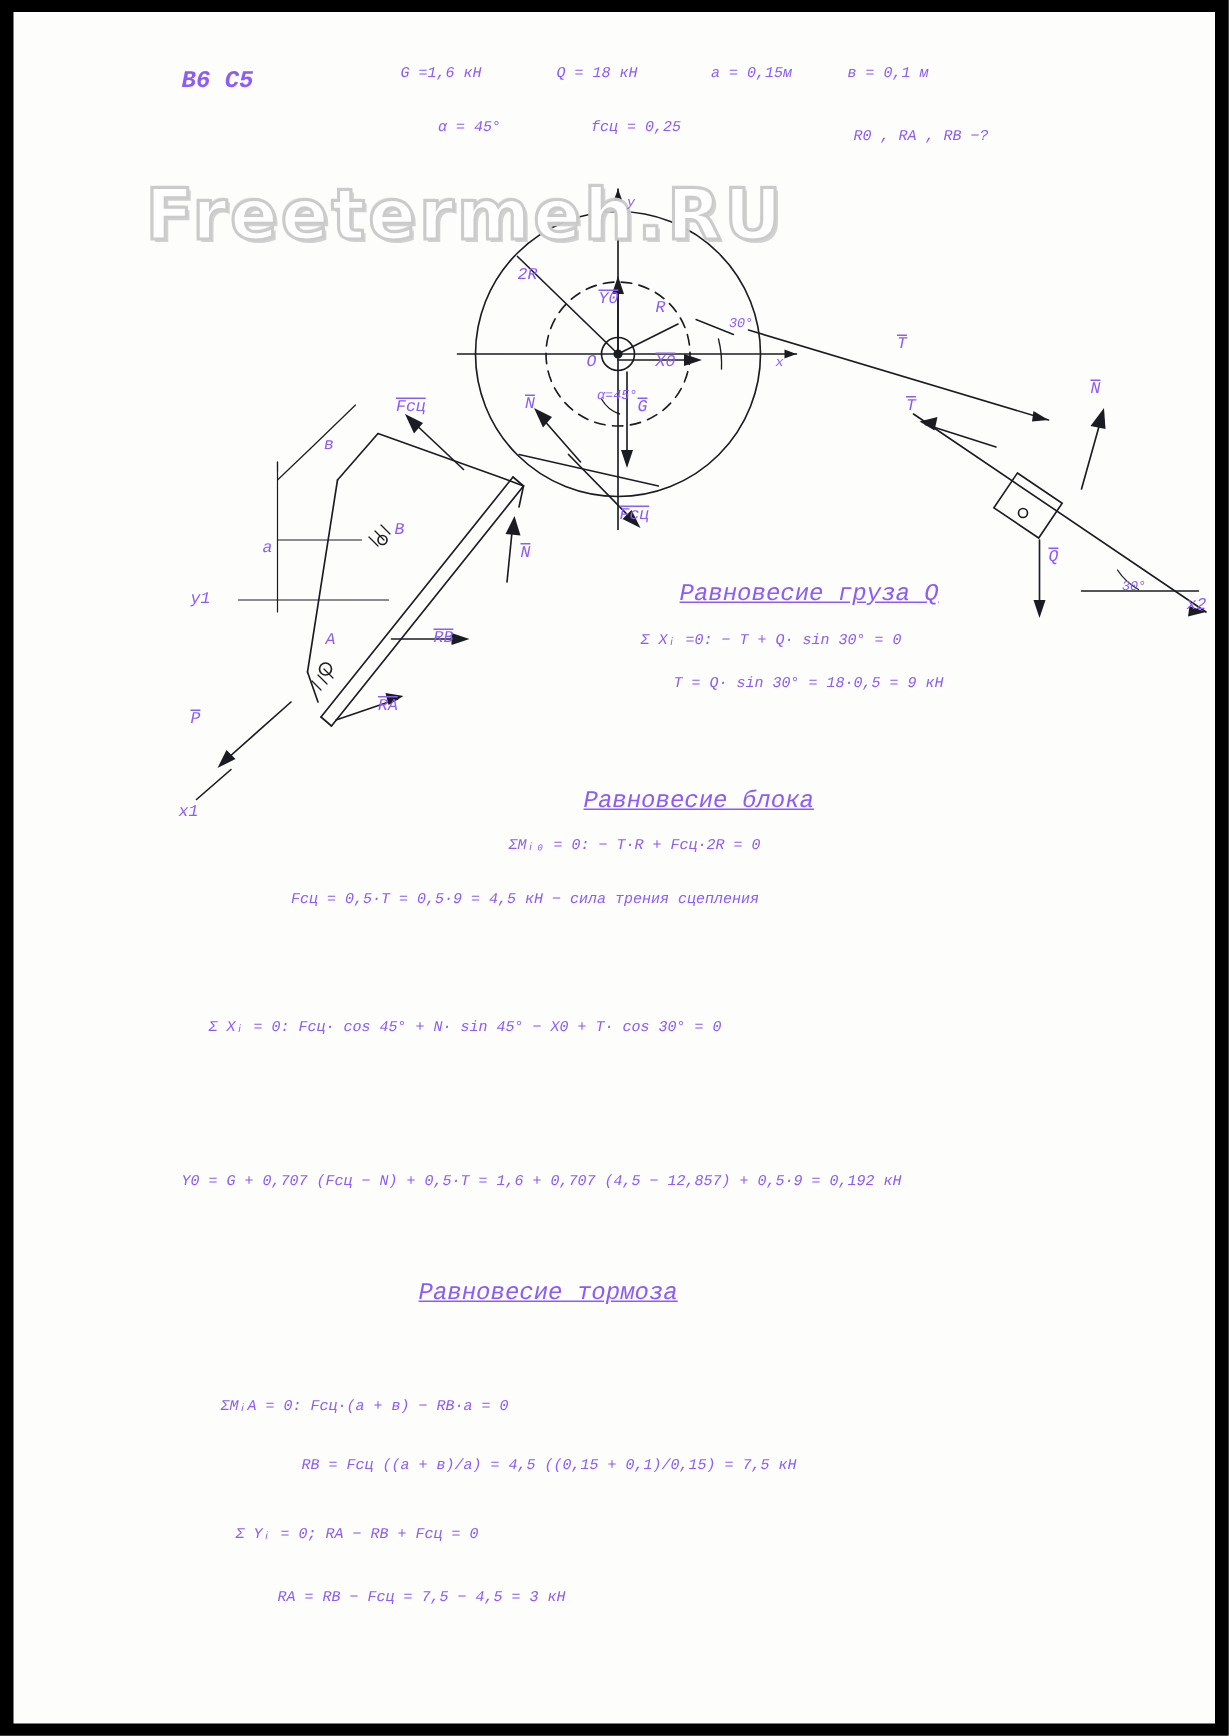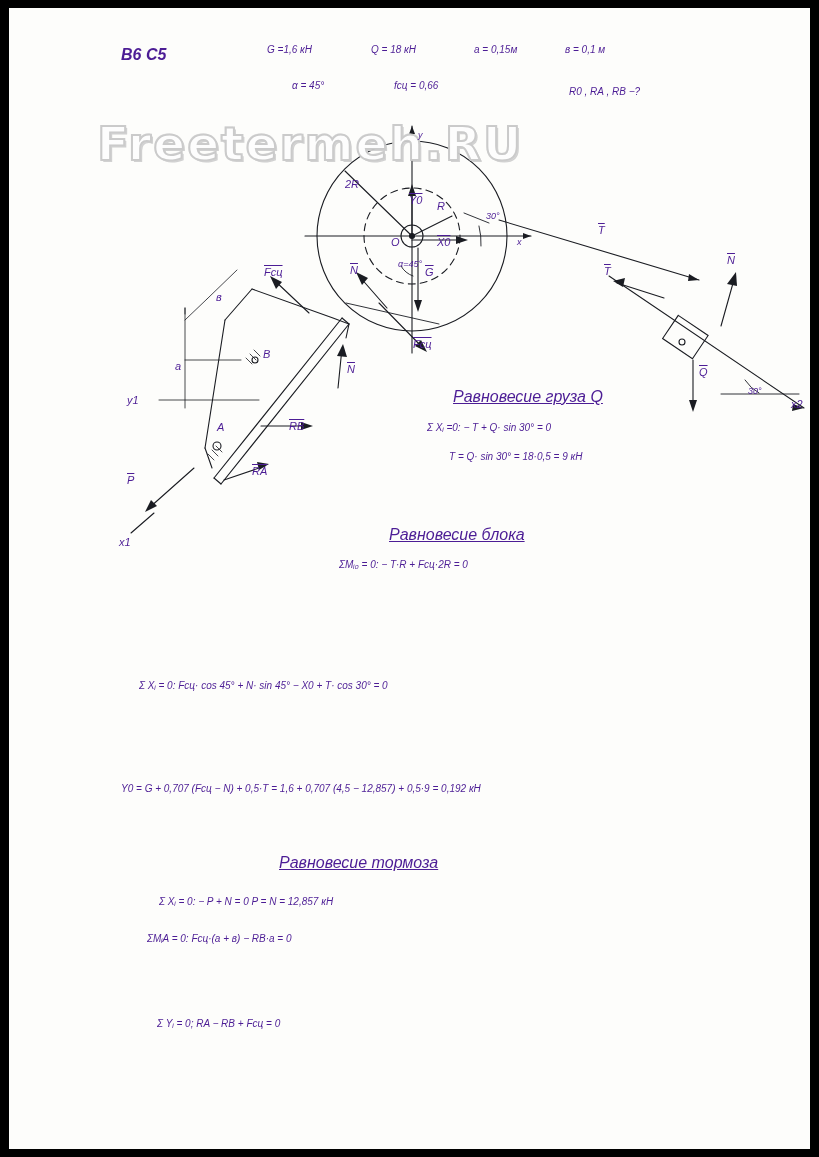--- a/index.html
+++ b/index.html
@@ -17,23 +17,23 @@
     position: absolute;
     left: 9px;
     top: 8px;
     width: 801px;
     height: 1141px;
     background: #fdfdfb;
     overflow: hidden;
   }
   .hw {
     position: absolute;
-    font-family: Liberation Sans, sans-serif;
+    font-family: Liberation Mono, monospace;
     font-style: italic;
-    color: #4c1d95;
+    color: #8b5cf6;
     white-space: nowrap;
     line-height: 1.1;
   }
   .small { font-size: 11px; }
   .tiny { font-size: 9px; }
   .med { font-size: 10px; }
   .big { font-size: 16px; }
   .und { text-decoration: underline; }
   .ovl { text-decoration: overline; }
 
@@ -197,30 +197,30 @@
   <div id="wm-under">Freetermeh.RU</div>
   <div id="watermark">Freetermeh.RU</div>
 
   <div class="hw big" style="left:112px; top:38px; font-weight:bold;">В6 С5</div>
 
   <div class="hw med" style="left:258px; top:36px;">G =1,6 кН</div>
   <div class="hw med" style="left:362px; top:36px;">Q = 18 кН</div>
   <div class="hw med" style="left:465px; top:36px;">a = 0,15м</div>
   <div class="hw med" style="left:556px; top:36px;">в = 0,1 м</div>
   <div class="hw med" style="left:283px; top:72px;">α = 45°</div>
-  <div class="hw med" style="left:385px; top:72px;">fсц = 0,66</div>
+  <div class="hw med" style="left:385px; top:72px;">fсц = 0,25</div>
   <div class="hw med" style="left:560px; top:78px;">R0 , RA , RB −?</div>
 
   <div class="hw small" style="left:336px; top:170px;">2R</div>
   <div class="hw small" style="left:428px; top:192px;">R</div>
   <div class="hw tiny" style="left:477px; top:204px;">30°</div>
   <div class="hw tiny" style="left:409px; top:123px;">y</div>
   <div class="hw tiny" style="left:508px; top:230px;">x</div>
   <div class="hw small" style="left:382px; top:228px;">O</div>
-  <div class="hw small ovl" style="left:400px; top:186px;text-align:right;">Y0</div>
+  <div class="hw small ovl" style="left:390px; top:186px;text-align:right;">Y0</div>
   <div class="hw small ovl" style="left:428px; top:228px;">X0</div>
   <div class="hw small ovl" style="left:416px; top:258px;">G</div>
   <div class="hw small ovl" style="left:341px; top:256px;">N</div>
   <div class="hw small ovl" style="left:255px; top:258px;">Fсц</div>
   <div class="hw small ovl" style="left:404px; top:330px;">Fсц</div>
   <div class="hw tiny" style="left:389px; top:252px;">α=45°</div>
   <div class="hw small ovl" style="left:589px; top:216px;">T</div>
   <div class="hw small ovl" style="left:595px; top:257px;">T</div>
 
   <div class="hw small" style="left:207px; top:283px;">в</div>
@@ -238,21 +238,23 @@
   <div class="hw small ovl" style="left:690px; top:358px;">Q</div>
   <div class="hw tiny" style="left:739px; top:379px;">30°</div>
   <div class="hw small" style="left:782px; top:390px;">x2</div>
 
   <div class="hw big und" style="left:444px; top:380px;">Равновесие груза Q</div>
   <div class="hw med" style="left:418px; top:414px;">Σ Xᵢ =0:   − T + Q· sin 30° = 0</div>
   <div class="hw med" style="left:440px; top:443px;">T = Q· sin 30° = 18·0,5 = 9 кН</div>
 
   <div class="hw big und" style="left:380px; top:518px;">Равновесие блока</div>
   <div class="hw med" style="left:330px; top:551px;">ΣMᵢ₀ = 0:  − T·R + Fсц·2R = 0</div>
+  <div class="hw med" style="left:185px; top:587px;">Fсц = 0,5·T = 0,5·9 = 4,5 кН  − сила трения сцепления</div>
   <div class="hw med" style="left:130px; top:672px;">Σ Xᵢ = 0:   Fсц· cos 45° + N· sin 45° − X0 + T· cos 30° = 0</div>
   <div class="hw med" style="left:112px; top:775px;">Y0 = G + 0,707 (Fсц − N) + 0,5·T = 1,6 + 0,707 (4,5 − 12,857) + 0,5·9 = 0,192 кН</div>
 
   <div class="hw big und" style="left:270px; top:846px;">Равновесие тормоза</div>
-  <div class="hw med" style="left:150px; top:888px;">Σ Xᵢ = 0:   − P + N = 0          P = N = 12,857 кН</div>
   <div class="hw med" style="left:138px; top:925px;">ΣMᵢA = 0:    Fсц·(a + в) − RB·a = 0</div>
+  <div class="hw med" style="left:192px; top:964px;">RB = Fсц ((a + в)/a) = 4,5 ((0,15 + 0,1)/0,15) = 7,5 кН</div>
   <div class="hw med" style="left:148px; top:1010px;">Σ Yᵢ = 0;    RA − RB + Fсц = 0</div>
+  <div class="hw med" style="left:176px; top:1052px;">RA = RB − Fсц = 7,5 − 4,5 = 3 кН</div>
 
 </div>
 
 </body></html>

